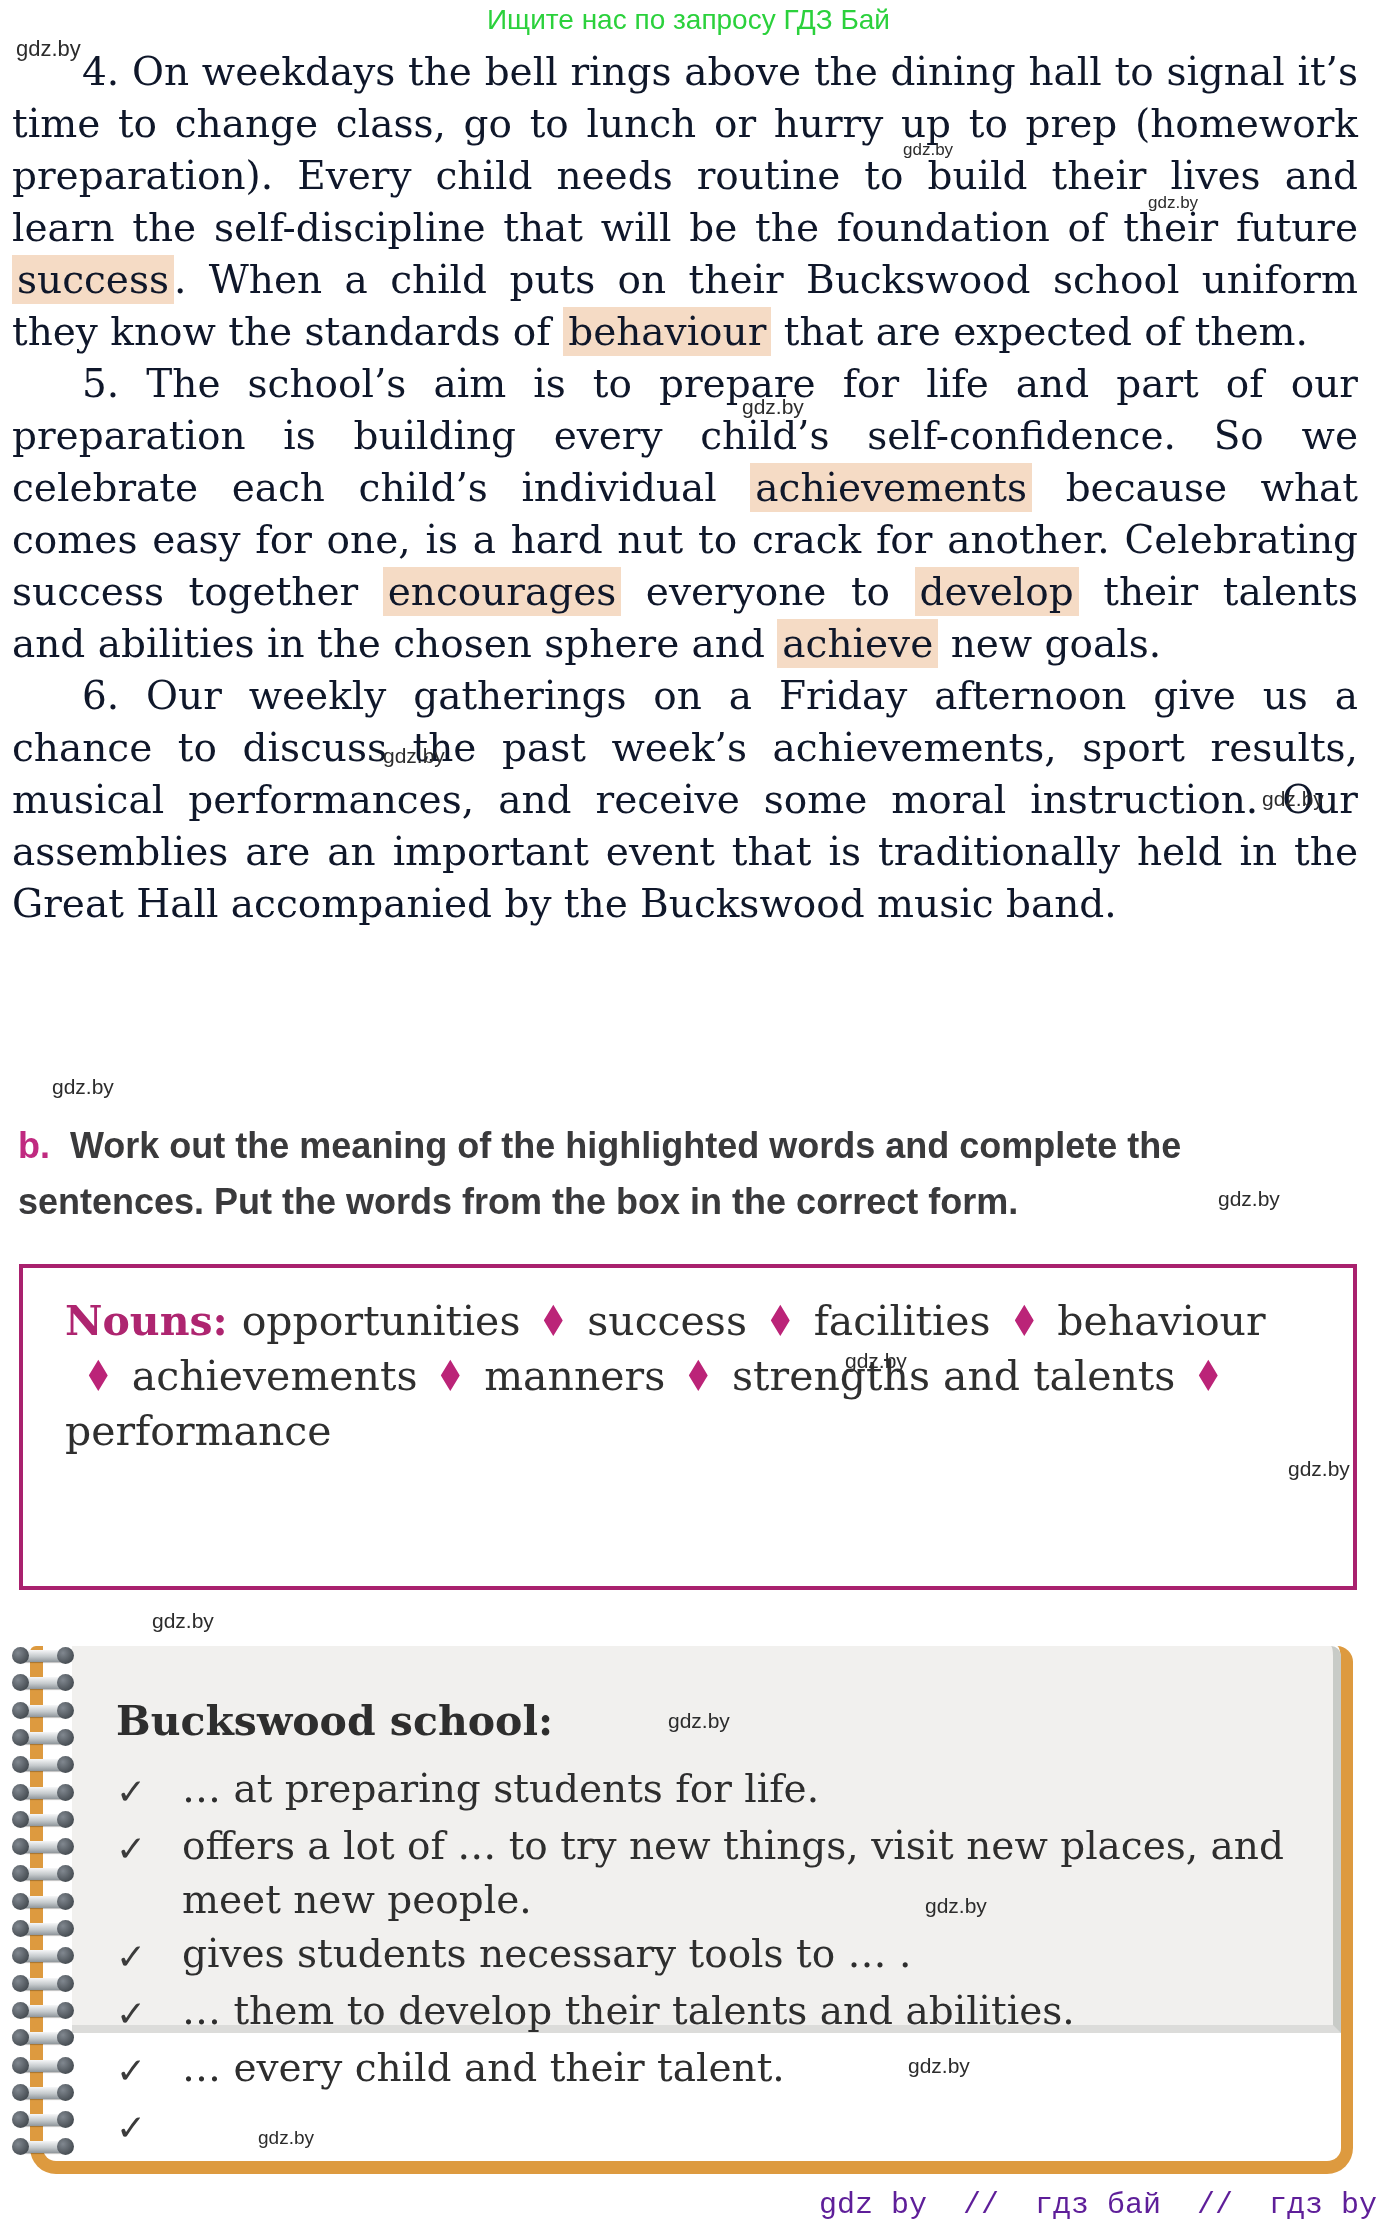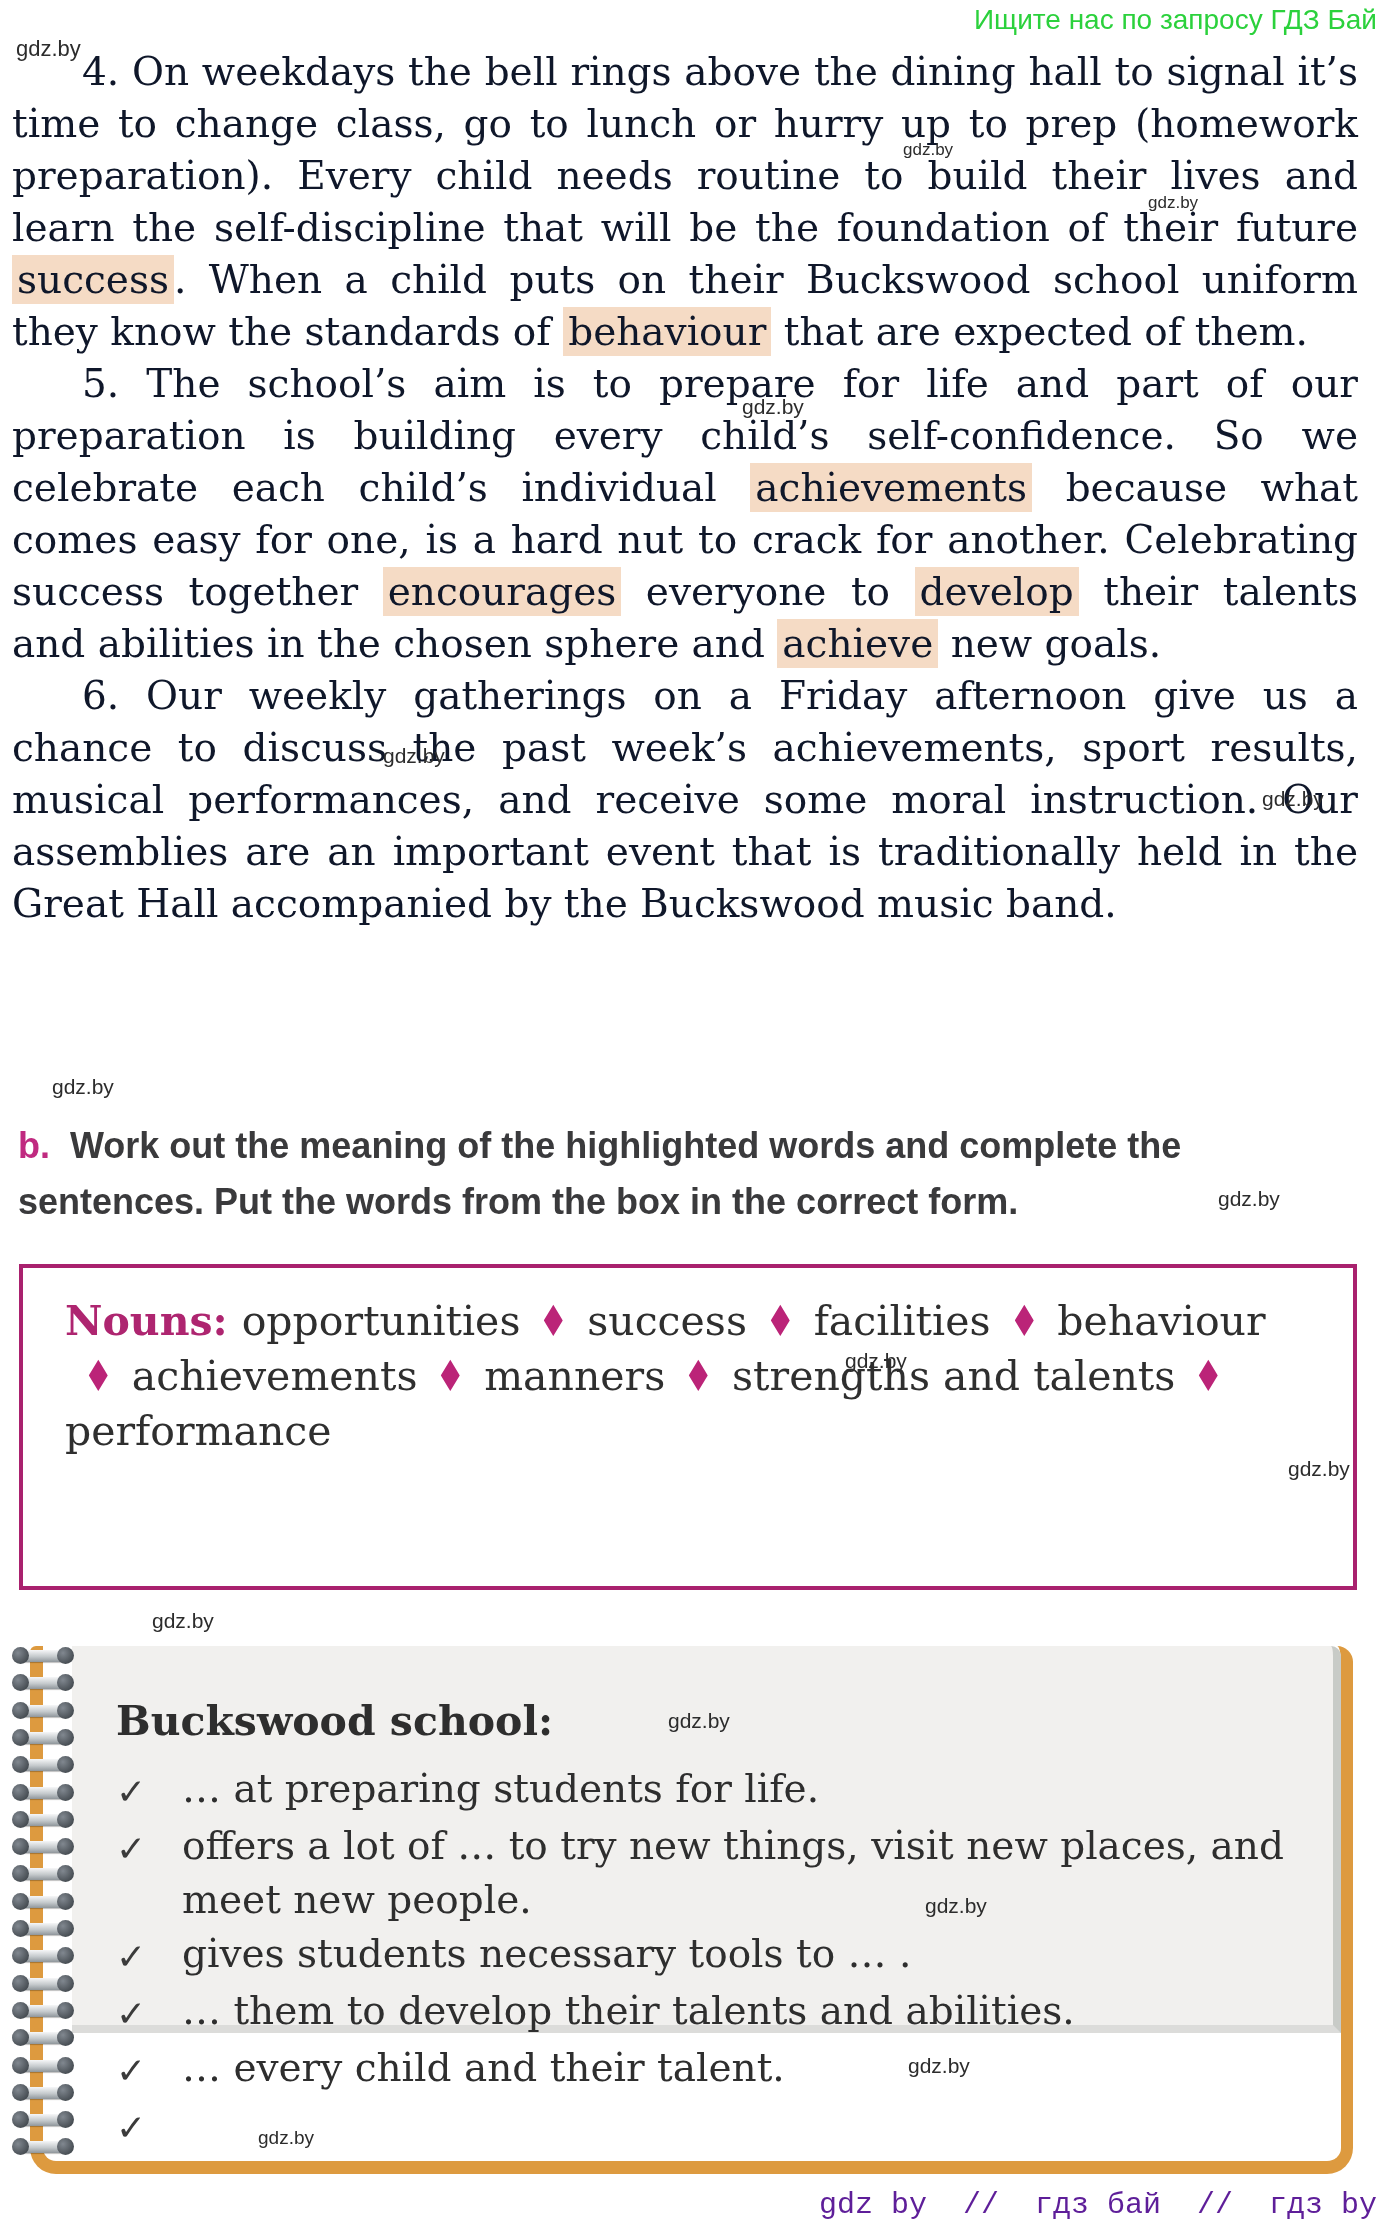--- a/index.html
+++ b/index.html
@@ -1,20 +1,20 @@
 <!DOCTYPE html>
 <html><head>
 <meta charset="utf-8">
 <style>
   html,body{margin:0;padding:0;background:#ffffff;}
   .stage{position:relative;width:1377px;height:2229px;background:#ffffff;overflow:hidden;
          font-family:"DejaVu Serif",serif;}
 
   
-  .promo{position:absolute;top:4px;left:0;width:100%;text-align:right;
+  .promo{position:absolute;top:4px;left:0;width:100%;text-align:center;
          font-family:"Liberation Sans",sans-serif;font-size:28px;color:#2bd13c;}
 
   
   .wm{position:absolute;font-family:"Liberation Sans",sans-serif;color:#2c2c2c;line-height:1;}
 
   
   .article{position:absolute;left:12px;top:46px;width:1346px;
            font-size:39px;line-height:52px;color:#0f172a;text-align:justify;}
   .article p{margin:0;text-indent:70px;}
   .hl{background:#f5dbc5;padding:2px 5px;}

